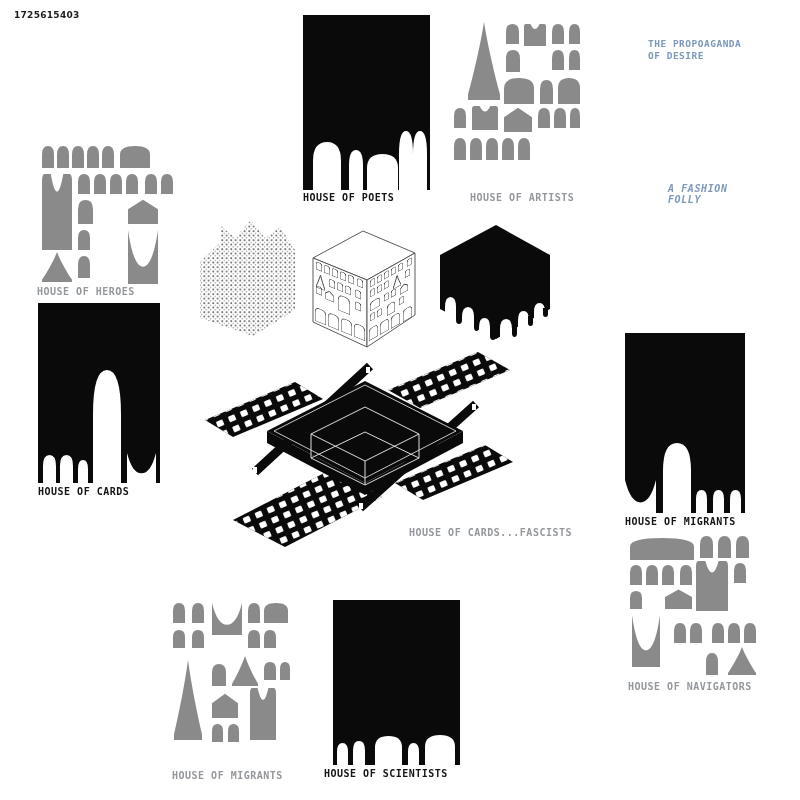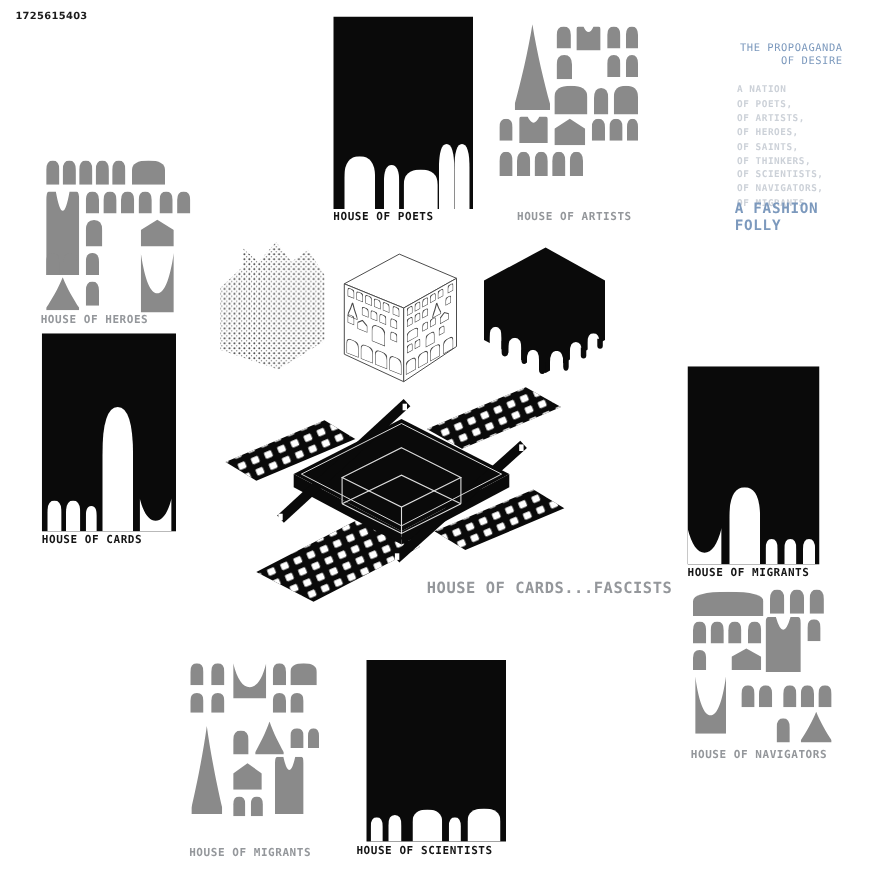--- a/index.html
+++ b/index.html
@@ -2,27 +2,27 @@
 <html><head>
 <meta charset="utf-8">
 <style>
   html,body{margin:0;padding:0;background:#fff;}
   #board{position:relative;width:767px;height:800px;background:#ffffff;overflow:hidden;
          font-family:"DejaVu Sans Mono",monospace;}
   .fig{position:absolute;}
   .label{position:absolute;font-weight:700;font-size:10px;letter-spacing:.5px;white-space:nowrap;}
   .label.black{color:#141414;}
   .label.gray{color:#94979b;}
-  .label.small{font-size:14px;}
+  .label.small{font-size:10px;margin-left:21px;}
   #id-number{position:absolute;left:14px;top:10px;font:700 9px "DejaVu Sans",sans-serif;color:#1c1c1c;letter-spacing:.3px;}
-  #title-block{position:absolute;left:648px;top:38px;width:118px;text-align:right;
-               font-weight:400;font-size:9.5px;line-height:12px;letter-spacing:.5px;color:#7c99bd;}
+  #title-block{position:absolute;left:648px;top:38px;width:118px;text-align:left;
+               font-weight:700;font-size:9.5px;line-height:12px;letter-spacing:.5px;color:#7c99bd;}
   #nation-list{position:absolute;left:670px;top:76px;font-weight:700;font-size:8.5px;
                line-height:12.9px;letter-spacing:.5px;color:#ccd1d8;}
-  #tagline{position:absolute;left:668px;top:183px;font-weight:700;font-size:13px;letter-spacing:.6px;color:#7c99bd;}
+  #tagline{position:absolute;left:668px;top:183px;font-weight:700;font-size:10px;letter-spacing:.6px;color:#7c99bd;font-style:italic;}
 </style>
 </head>
 <body>
 
 <div id="board">
 
   <svg width="0" height="0" style="position:absolute" aria-hidden="true">
     <defs>
       <symbol id="s-arch" viewBox="0 0 24 28" preserveAspectRatio="none">
           <path vector-effect="non-scaling-stroke" d="M0,28 V11 Q0,0 12,0 Q24,0 24,11 V28 Z"></path>
@@ -40,31 +40,20 @@
           <path vector-effect="non-scaling-stroke" d="M0,28 V0 C3,13 7,19 12,19 C17,19 21,13 24,0 V28 Z"></path>
         </symbol>
     </defs>
   </svg>
 
   <div id="id-number">1725615403</div>
 
   <div id="title-block">
     <div>THE PROPOAGANDA</div>
     <div>OF DESIRE</div>
-  </div>
-  <div id="nation-list">
-    <div>A NATION</div>
-    <div>OF POETS,</div>
-    <div>OF ARTISTS,</div>
-    <div>OF HEROES,</div>
-    <div>OF SAINTS,</div>
-    <div>OF THINKERS,</div>
-    <div>OF SCIENTISTS,</div>
-    <div>OF NAVIGATORS,</div>
-    <div>OF MIGRANTS</div>
   </div>
   <div id="tagline">A FASHION FOLLY</div>
 
   <svg class="fig" style="left:303px;top:15px" width="127" height="177" viewBox="0 0 127 177">
     <rect x="0" y="0" width="127" height="175" fill="#0a0a0a"></rect>
     <g fill="#ffffff">
       <use href="#s-arch" x="10" y="127" width="28" height="48"></use>
       <use href="#s-arch" x="46" y="135" width="14" height="40"></use>
       <use href="#s-arch" x="64" y="139" width="31" height="36"></use>
       <use href="#s-arch" x="96" y="116" width="14" height="59"></use>

